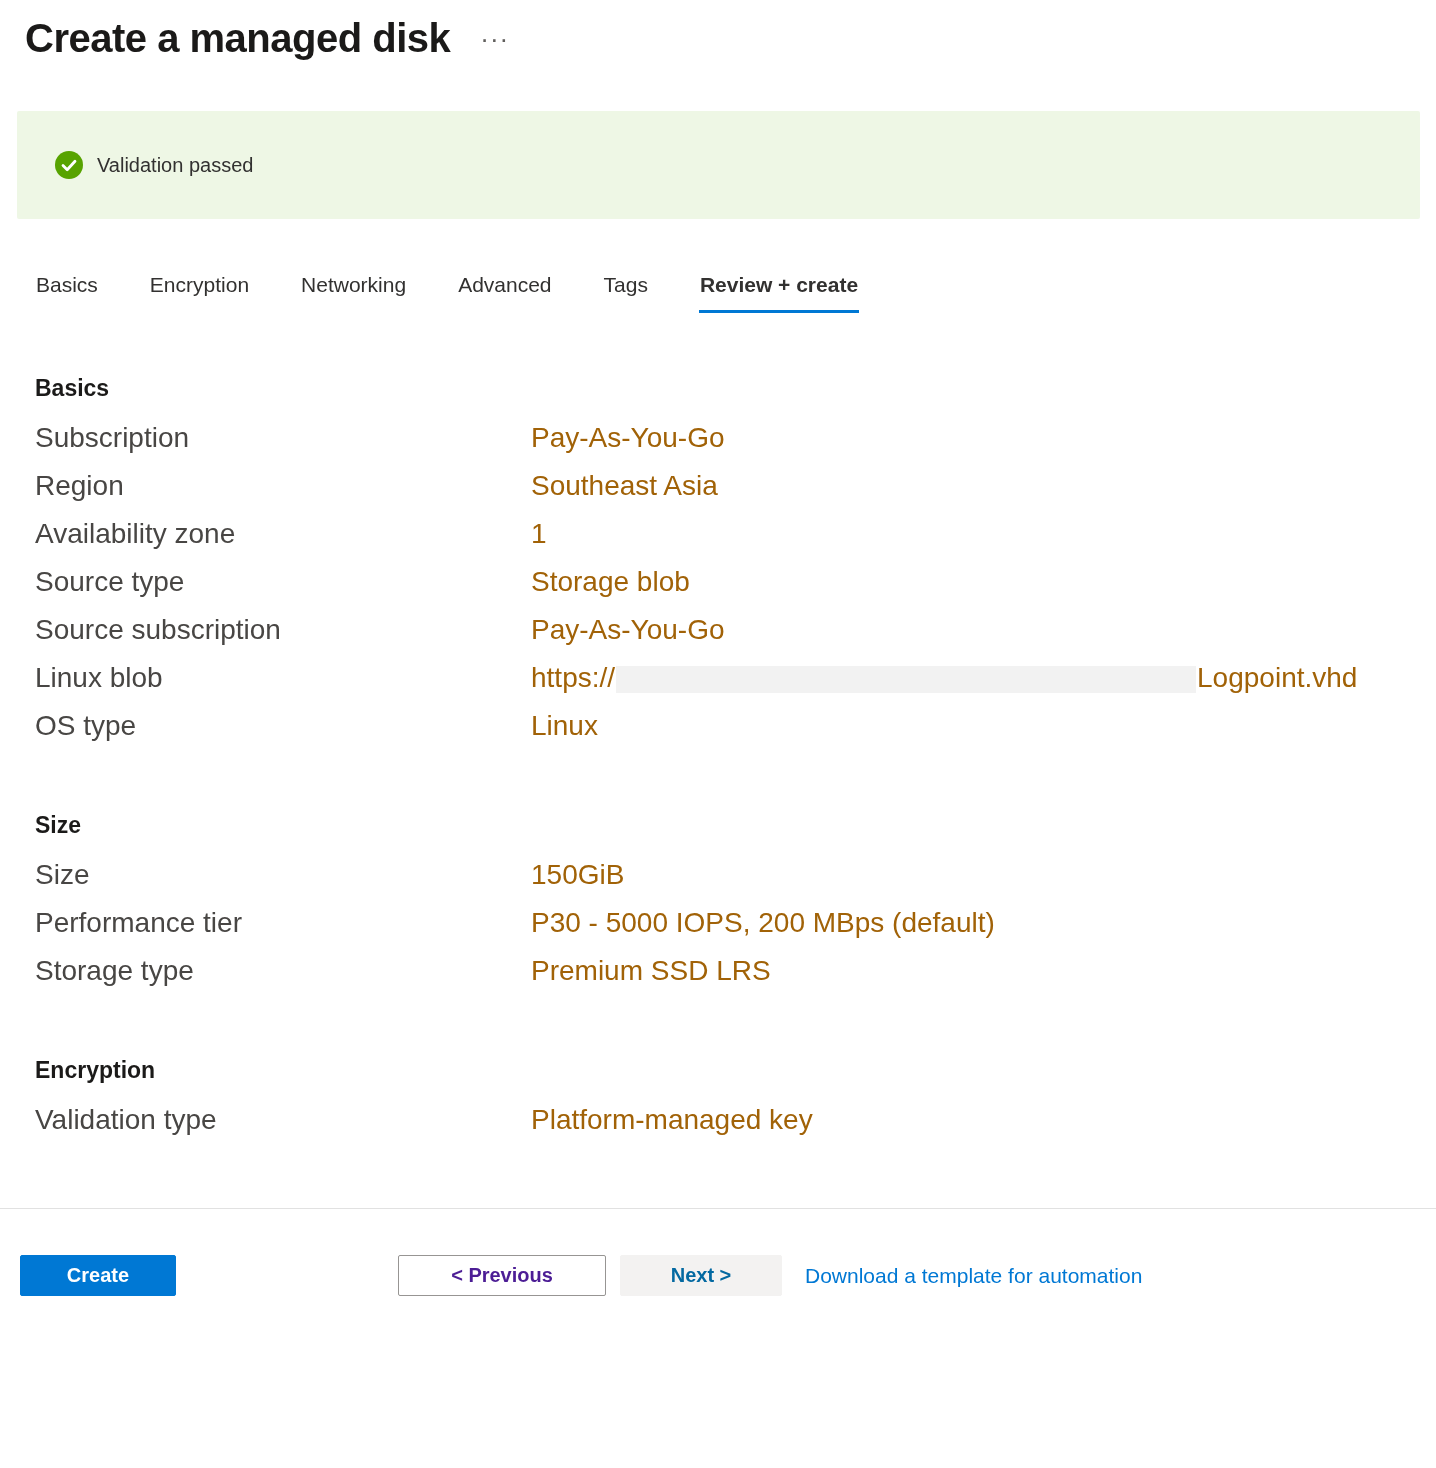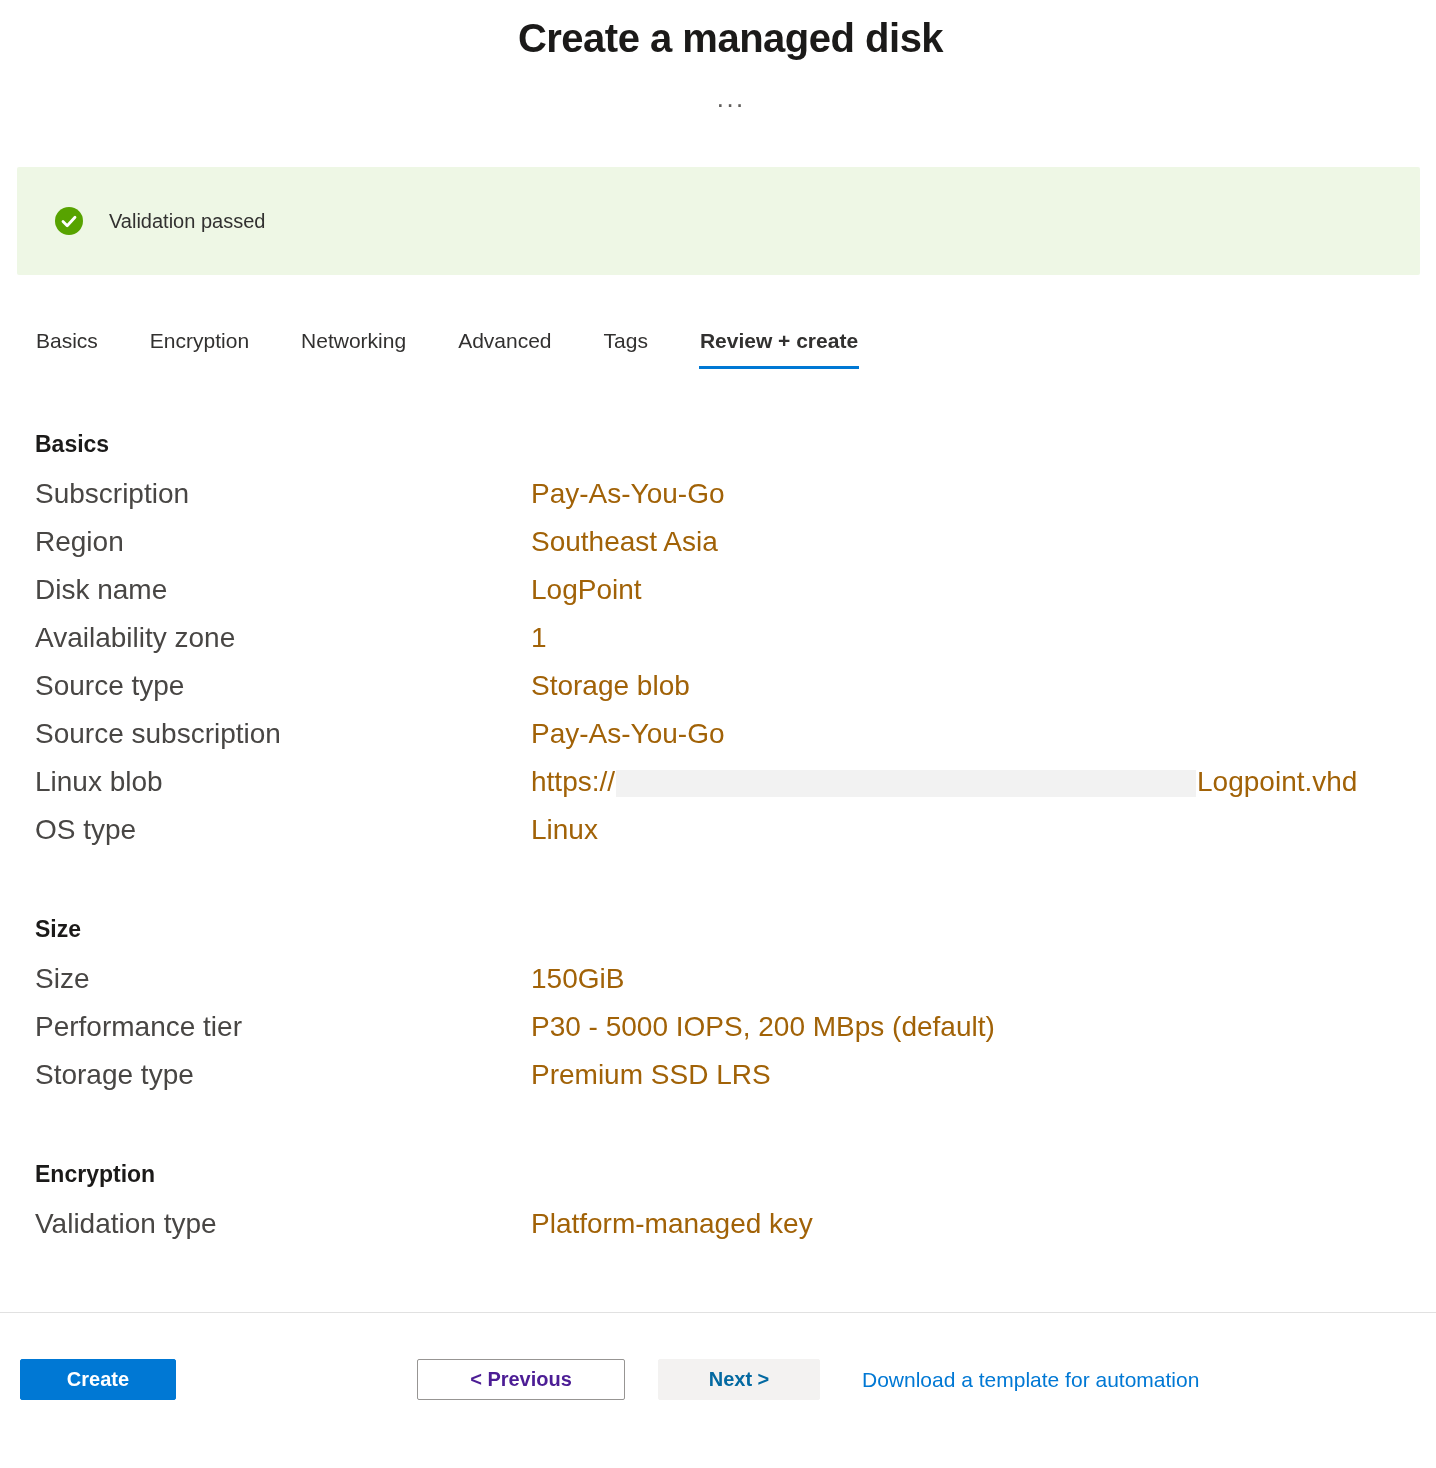--- a/index.html
+++ b/index.html
@@ -18,21 +18,20 @@
     --green: #57a300;
     --banner-bg: #eef7e5;
   }
 
   
   .page-header {
     display: flex;
     align-items: center;
     gap: 30px;
     padding: 16px 0 0 25px;
-    flex-direction: column;
   }
   .page-title {
     margin: 0;
     font-size: 40px;
     font-weight: 700;
     color: #1b1a19;
     letter-spacing: -0.5px;
   }
   .more-dots {
     font-size: 26px;
@@ -45,21 +44,21 @@
 
   
   .banner {
     margin: 50px 16px 0 17px;
     height: 108px;
     background: var(--banner-bg);
     border-radius: 2px;
     display: flex;
     align-items: center;
     padding-left: 38px;
-    gap: 26px;
+    gap: 14px;
   }
   .banner-text {
     font-size: 20px;
     color: #323130;
   }
   .check-icon { display: inline-flex; }
 
   
   .tabs {
     display: flex;
@@ -119,21 +118,20 @@
   .divider {
     margin-top: 64px;
     border-top: 1px solid #e1e1e1;
     width: 100%;
     height: 0;
   }
   .footer {
     display: flex;
     align-items: center;
     padding: 46px 0 0 20px;
-    gap: 19px;
   }
   .btn {
     font-family: inherit;
     font-size: 20px;
     height: 41px;
     border-radius: 2px;
     cursor: pointer;
   }
   .btn-primary {
     width: 156px;
@@ -201,24 +199,20 @@
         <h2 class="section-heading">Basics</h2>
         <div class="row">
           <div class="row-label">Subscription</div>
           <div class="row-value">Pay-As-You-Go</div>
         </div>
         <div class="row">
           <div class="row-label">Region</div>
           <div class="row-value">Southeast Asia</div>
         </div>
         <div class="row">
-          <div class="row-label">Disk name</div>
-          <div class="row-value">LogPoint</div>
-        </div>
-        <div class="row">
           <div class="row-label">Availability zone</div>
           <div class="row-value">1</div>
         </div>
         <div class="row">
           <div class="row-label">Source type</div>
           <div class="row-value">Storage blob</div>
         </div>
         <div class="row">
           <div class="row-label">Source subscription</div>
           <div class="row-value">Pay-As-You-Go</div>

